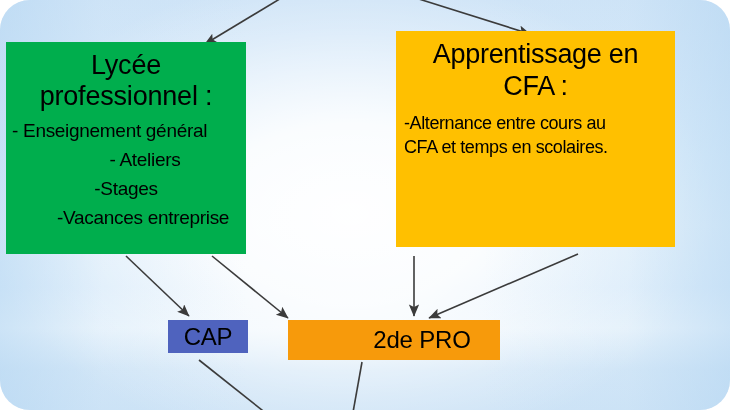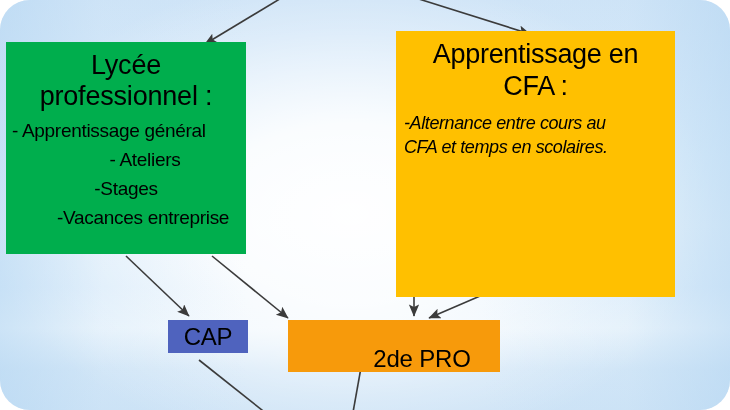--- a/index.html
+++ b/index.html
@@ -81,38 +81,38 @@
   #node-lycee .ln-1 { text-align: left; }
   #node-lycee .ln-2 { text-align: center; padding-left: 38px; }
   #node-lycee .ln-3 { text-align: center; }
   #node-lycee .ln-4 { text-align: left; padding-left: 45px; }
 
   
   #node-cfa {
     left: 396px;
     top: 31px;
     width: 279px;
-    height: 266px;
+    height: 216px;
     background: #ffc000;
     padding: 4px 8px 0 8px;
   }
   #node-cfa .node-title {
     font-size: 27px;
     line-height: 32px;
     text-align: center;
     letter-spacing: -0.3px;
     margin-top: 3px;
   }
   #node-cfa .node-body {
     font-size: 18px;
     line-height: 24px;
     letter-spacing: -0.4px;
     text-align: left;
   }
-  #node-cfa .para { margin-top: 9px; font-style: italic; }
+  #node-cfa .para { margin-top: 9px; }
 
   
   #node-cap {
     left: 168px;
     top: 320px;
     width: 80px;
     height: 33px;
     background: #4f63be;
     display: flex;
     align-items: center;
@@ -122,24 +122,24 @@
     font-size: 24px;
     line-height: 26px;
     letter-spacing: -0.2px;
   }
 
   
   #node-2depro {
     left: 288px;
     top: 320px;
     width: 212px;
-    height: 52px;
+    height: 40px;
     background: #f79a0b;
     display: flex;
-    align-items: flex-end;
+    align-items: center;
     justify-content: center;
   }
   #node-2depro .node-label {
     font-size: 24px;
     line-height: 26px;
     letter-spacing: -0.2px;
     padding-left: 56px;
   }
 </style>
 </head>
@@ -170,21 +170,21 @@
 
     <line x1="362" y1="362" x2="352" y2="418" stroke="#3b3b3b" stroke-width="1.6"></line>
   </svg>
 
   <div class="node" id="node-lycee">
     <div class="node-title">
       <div>Lycée</div>
       <div>professionnel :</div>
     </div>
     <div class="node-body">
-      <div class="ln-1">- Apprentissage général</div>
+      <div class="ln-1">- Enseignement général</div>
       <div class="ln-2">- Ateliers</div>
       <div class="ln-3">-Stages</div>
       <div class="ln-4">-Vacances entreprise</div>
     </div>
   </div>
 
   <div class="node" id="node-cfa">
     <div class="node-title">
       <div>Apprentissage en</div>
       <div>CFA :</div>

